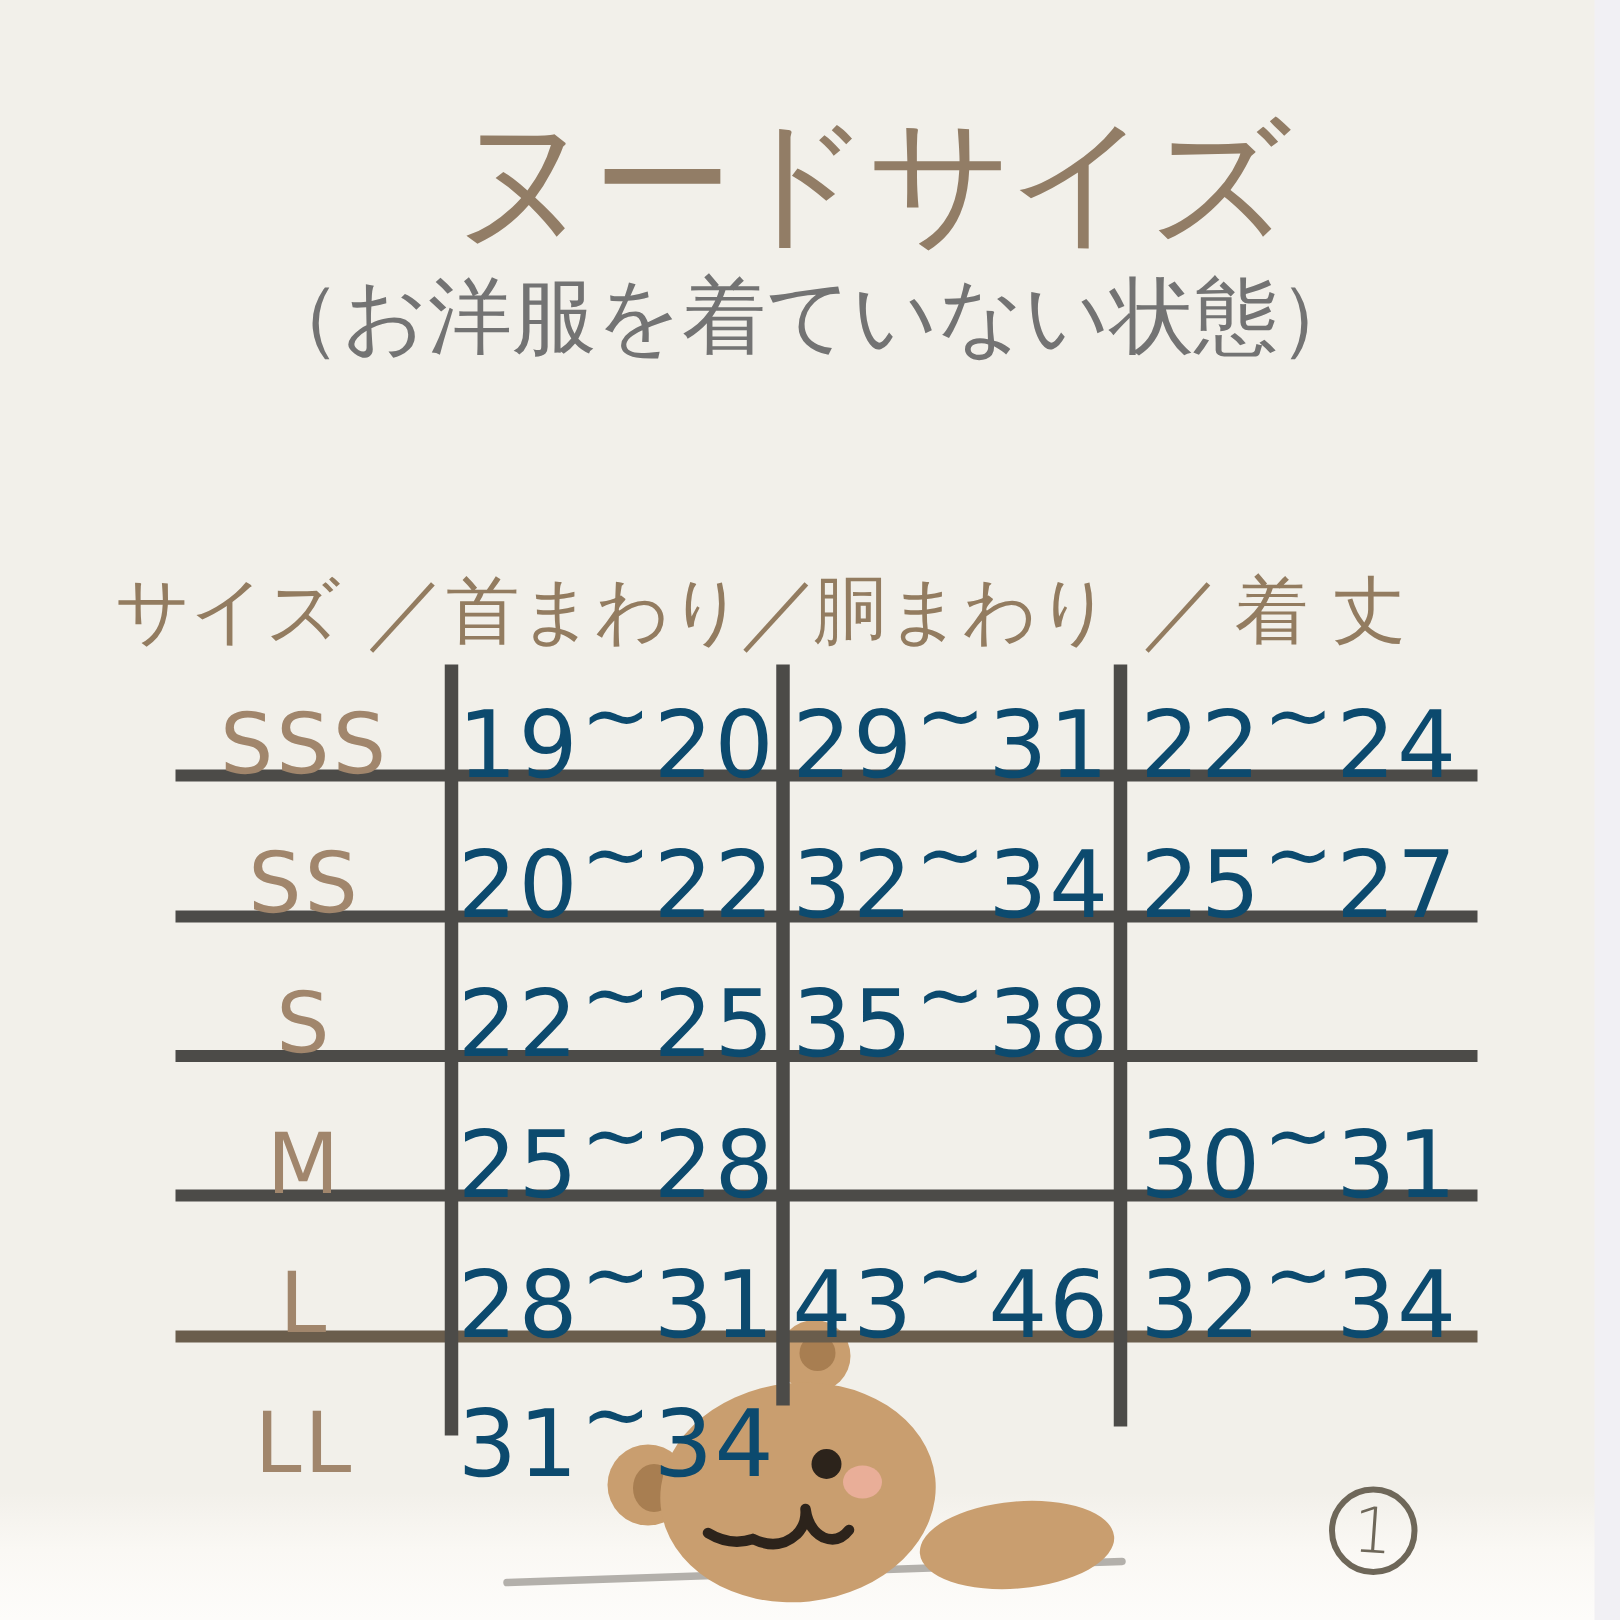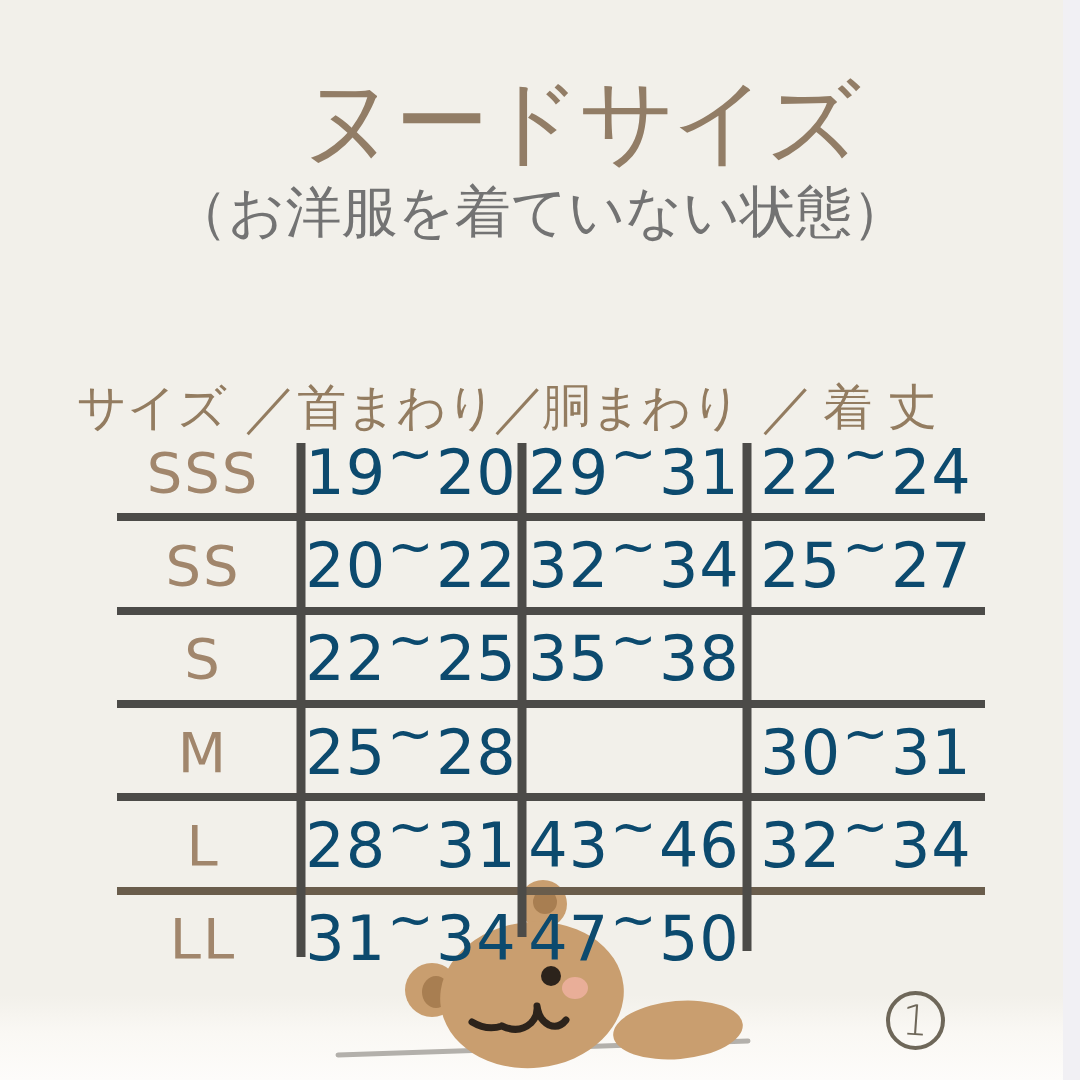--- a/index.html
+++ b/index.html
@@ -31,21 +31,21 @@
     position:absolute; top:362px; left:0; width:100%; height:64px;
     line-height:64px; color:#937c60; font-size:49px; font-weight:500;
   }
   .hd span { position:absolute; top:0; height:64px; transform:translateX(-50%); white-space:nowrap;margin-top:14px; }
   .hd .slash { font-size:54px; font-weight:400; }
   .h1c { left:152px; } .s1 { left:271px; }
   .h2c { left:397px; } .s2 { left:520px; }
   .h3c { left:642px; } .s3 { left:788px; }
   .h4c { left:880px; }
   .art { position:absolute; left:0; top:0; }
-  .row { position:absolute; left:0; width:100%; height:92px; line-height:92px; }
+  .row { position:absolute; left:0; width:100%; height:92px; line-height:92px;margin-top:24px; }
   .cell {
     position:absolute; top:0; height:92px; width:240px;
     transform:translateX(-50%); text-align:center; white-space:nowrap;
   }
   .size { left:203px; font-size:56px; color:#a1866c; letter-spacing:2px; }
   .num  { font-size:62px; color:#0c4a6e; letter-spacing:1px; }
   .c2 { left:411px; } .c3 { left:634px; } .c4 { left:866px; }
   .tld { display:inline-block; transform:translateY(-0.40em); font-size:0.9em; margin:0 1px; }
   .pageno {
     position:absolute; left:886px; top:991px; width:59px; height:59px;
@@ -130,20 +130,19 @@
   </div>
   <div class="row" style="top:800px">
     <span class="cell size">L</span>
     <span class="cell num c2">28<span class="tld">~</span>31</span>
     <span class="cell num c3">43<span class="tld">~</span>46</span>
     <span class="cell num c4">32<span class="tld">~</span>34</span>
   </div>
   <div class="row" style="top:893px">
     <span class="cell size">LL</span>
     <span class="cell num c2">31<span class="tld">~</span>34</span>
-    <span class="cell num c3">47<span class="tld">~</span>50</span>
   </div>
 
   <div class="pageno">
     <span>1</span>
   </div>
 
 </div>
 
 </body></html>

